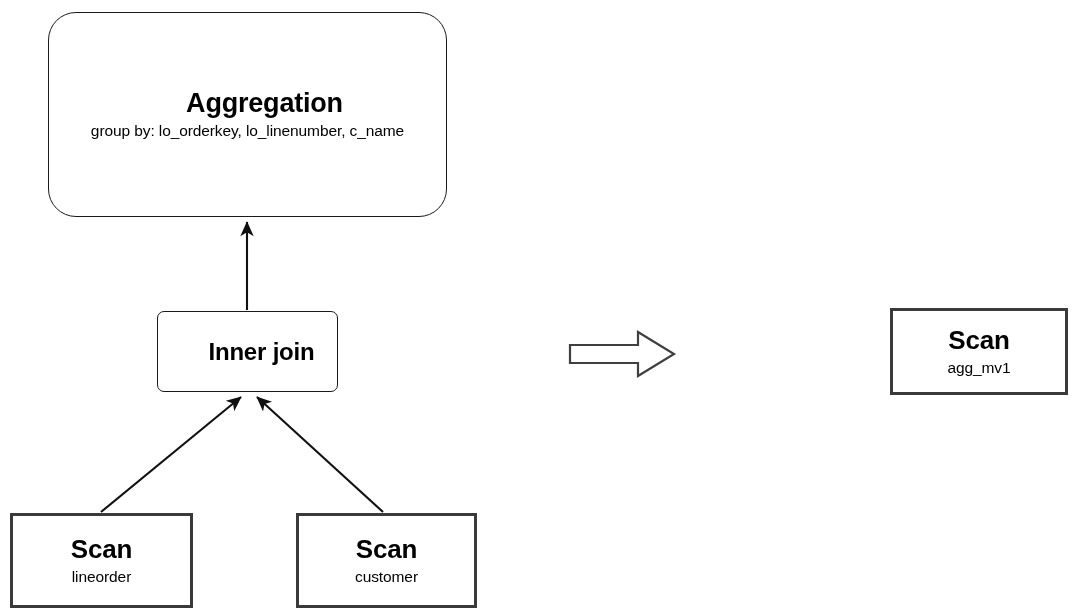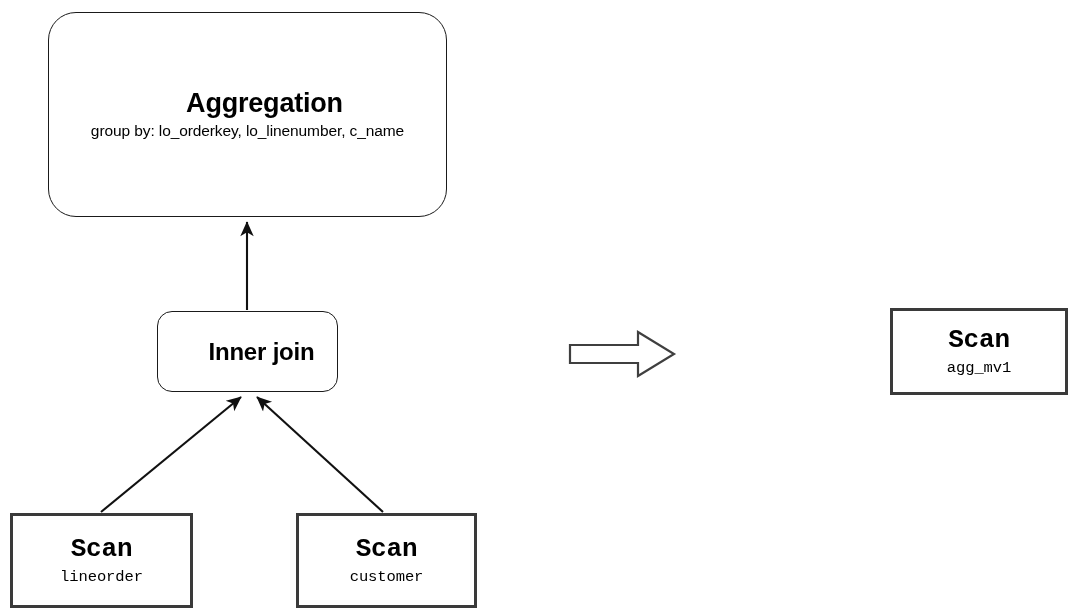--- a/index.html
+++ b/index.html
@@ -36,27 +36,26 @@
     align-items: center;
     justify-content: center;
     text-align: center;
   }
   .node-rounded {
     border: 1.6px solid #1a1a1a;
     border-radius: 28px;
   }
   .node-rounded-sm {
     border: 1.8px solid #1a1a1a;
-    border-radius: 15px;
+    border-radius: 7px;
     padding-left: 28px;
   }
   .node-sharp {
     border: 3px solid #3a3a3a;
     border-radius: 0;
-    font-family: Liberation Mono, monospace;
   }
   .node-title {
     font-weight: bold;
     letter-spacing: -0.2px;
     line-height: 1.08;
   }
   .node-sub {
     line-height: 1.2;
     letter-spacing: -0.1px;
   }

